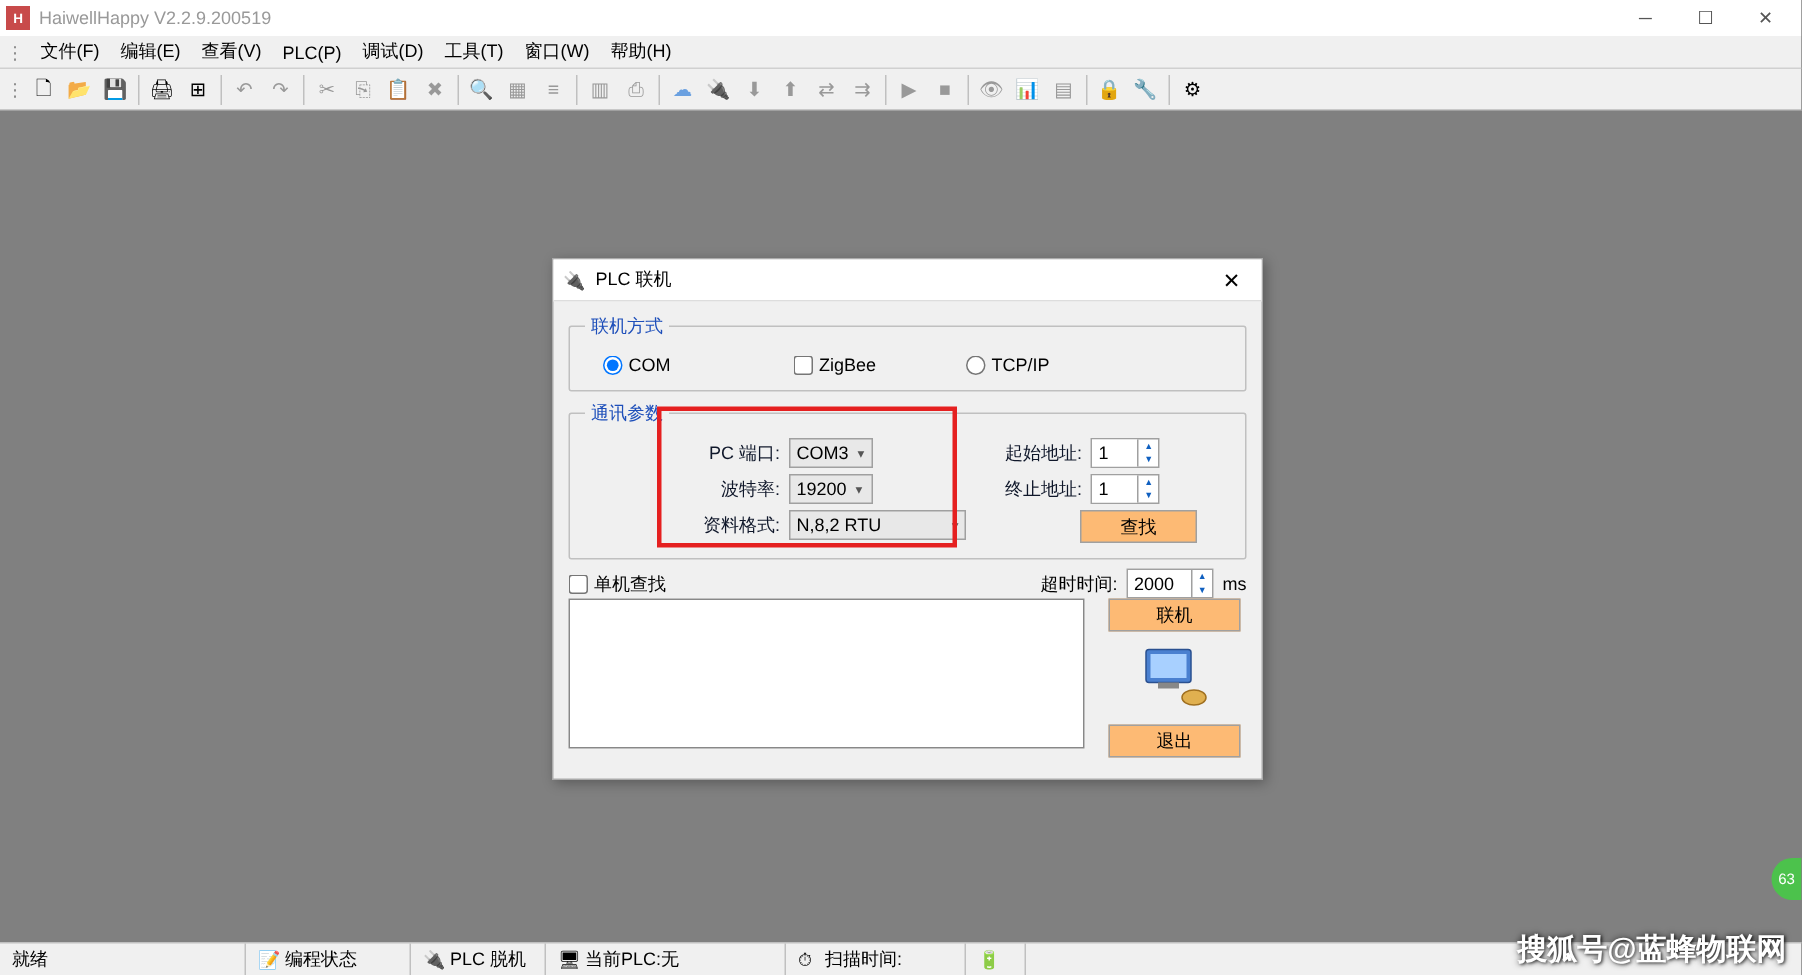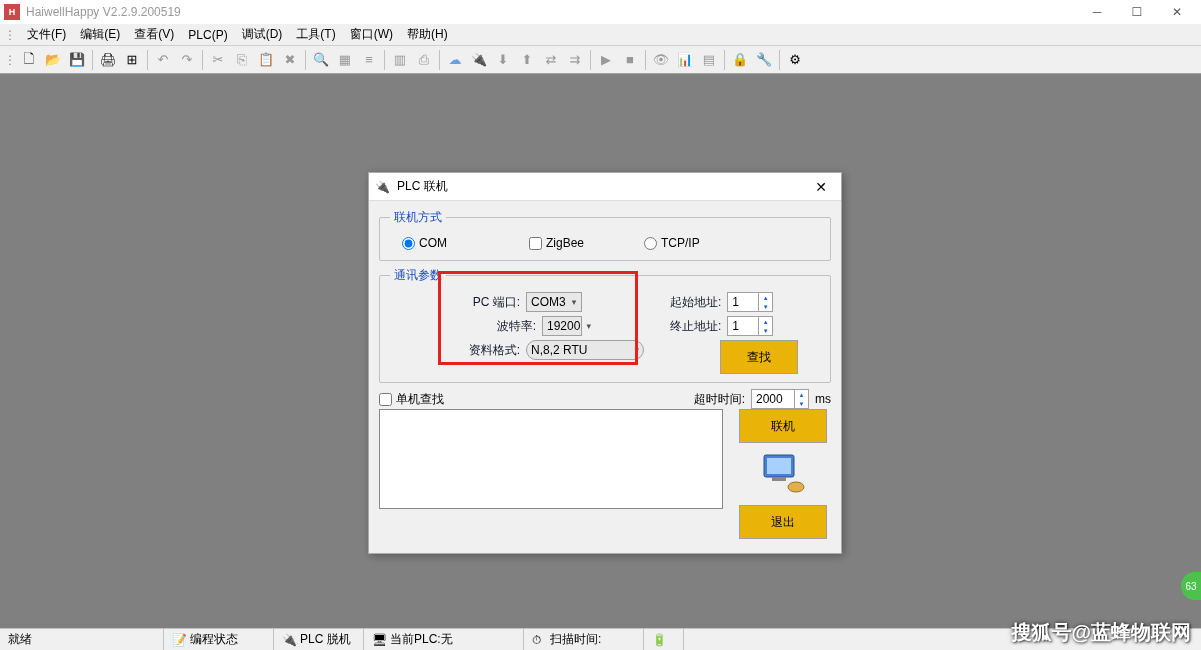--- a/index.html
+++ b/index.html
@@ -150,26 +150,26 @@
   display: inline-flex;
   border: 1px solid #a0a0a0;
   height: 20px;
   background: #fff;
 }
 .spinner input { border: none; width: 30px; text-align: left; padding: 0 4px; font-size: 12px;}
 .spinner .spinbtns { display: flex; flex-direction: column; width: 14px; border-left: 1px solid #a0a0a0;}
 .spinner .spinbtns div { flex:1; font-size: 6px; display:flex; align-items:center; justify-content:center; color:#1060c0;}
 
 .btn {
-  background: #eab308;
+  background: #fdba74;
   border: 1px solid #a0a0a0;
   padding: 3px 0;
   text-align: center;
   cursor: default;
-  height: 34px;
+  height: 22px;
   display:flex; align-items:center; justify-content:center;
 }
 
 .red-box {
   position: absolute;
   border: 3px solid #e52020;
   pointer-events: none;
 }
 
 .lower-row { display:flex; align-items:center; gap:28px; margin-top:4px;}
@@ -311,29 +311,29 @@
           <div class="param-row">
             <label>PC 端口:</label>
             <span class="select" style="width:56px;">
               <span>COM3</span>
               <span class="chev">▾</span>
             </span>
             <span style="width:68px;"></span>
           </div>
           <div class="param-row">
             <label>波特率:</label>
-            <span class="select" style="width:40px;">
+            <span class="select" style="width:56px;">
               <span>19200</span>
               <span class="chev">▾</span>
             </span>
             <span style="width:68px;"></span>
           </div>
           <div class="param-row">
             <label>资料格式:</label>
-            <span class="select" style="width:118px;border-radius:10px;">
+            <span class="select" style="width:118px;">
               <span>N,8,2 RTU</span>
               <span class="chev" style="margin-left:auto;">▾</span>
             </span>
             <span style="width:6px;"></span>
           </div>
         </div>
         <div class="right-params">
           <div class="param-row" style="justify-content:flex-start;">
             <label>起始地址:</label>
             <span class="spinner">

